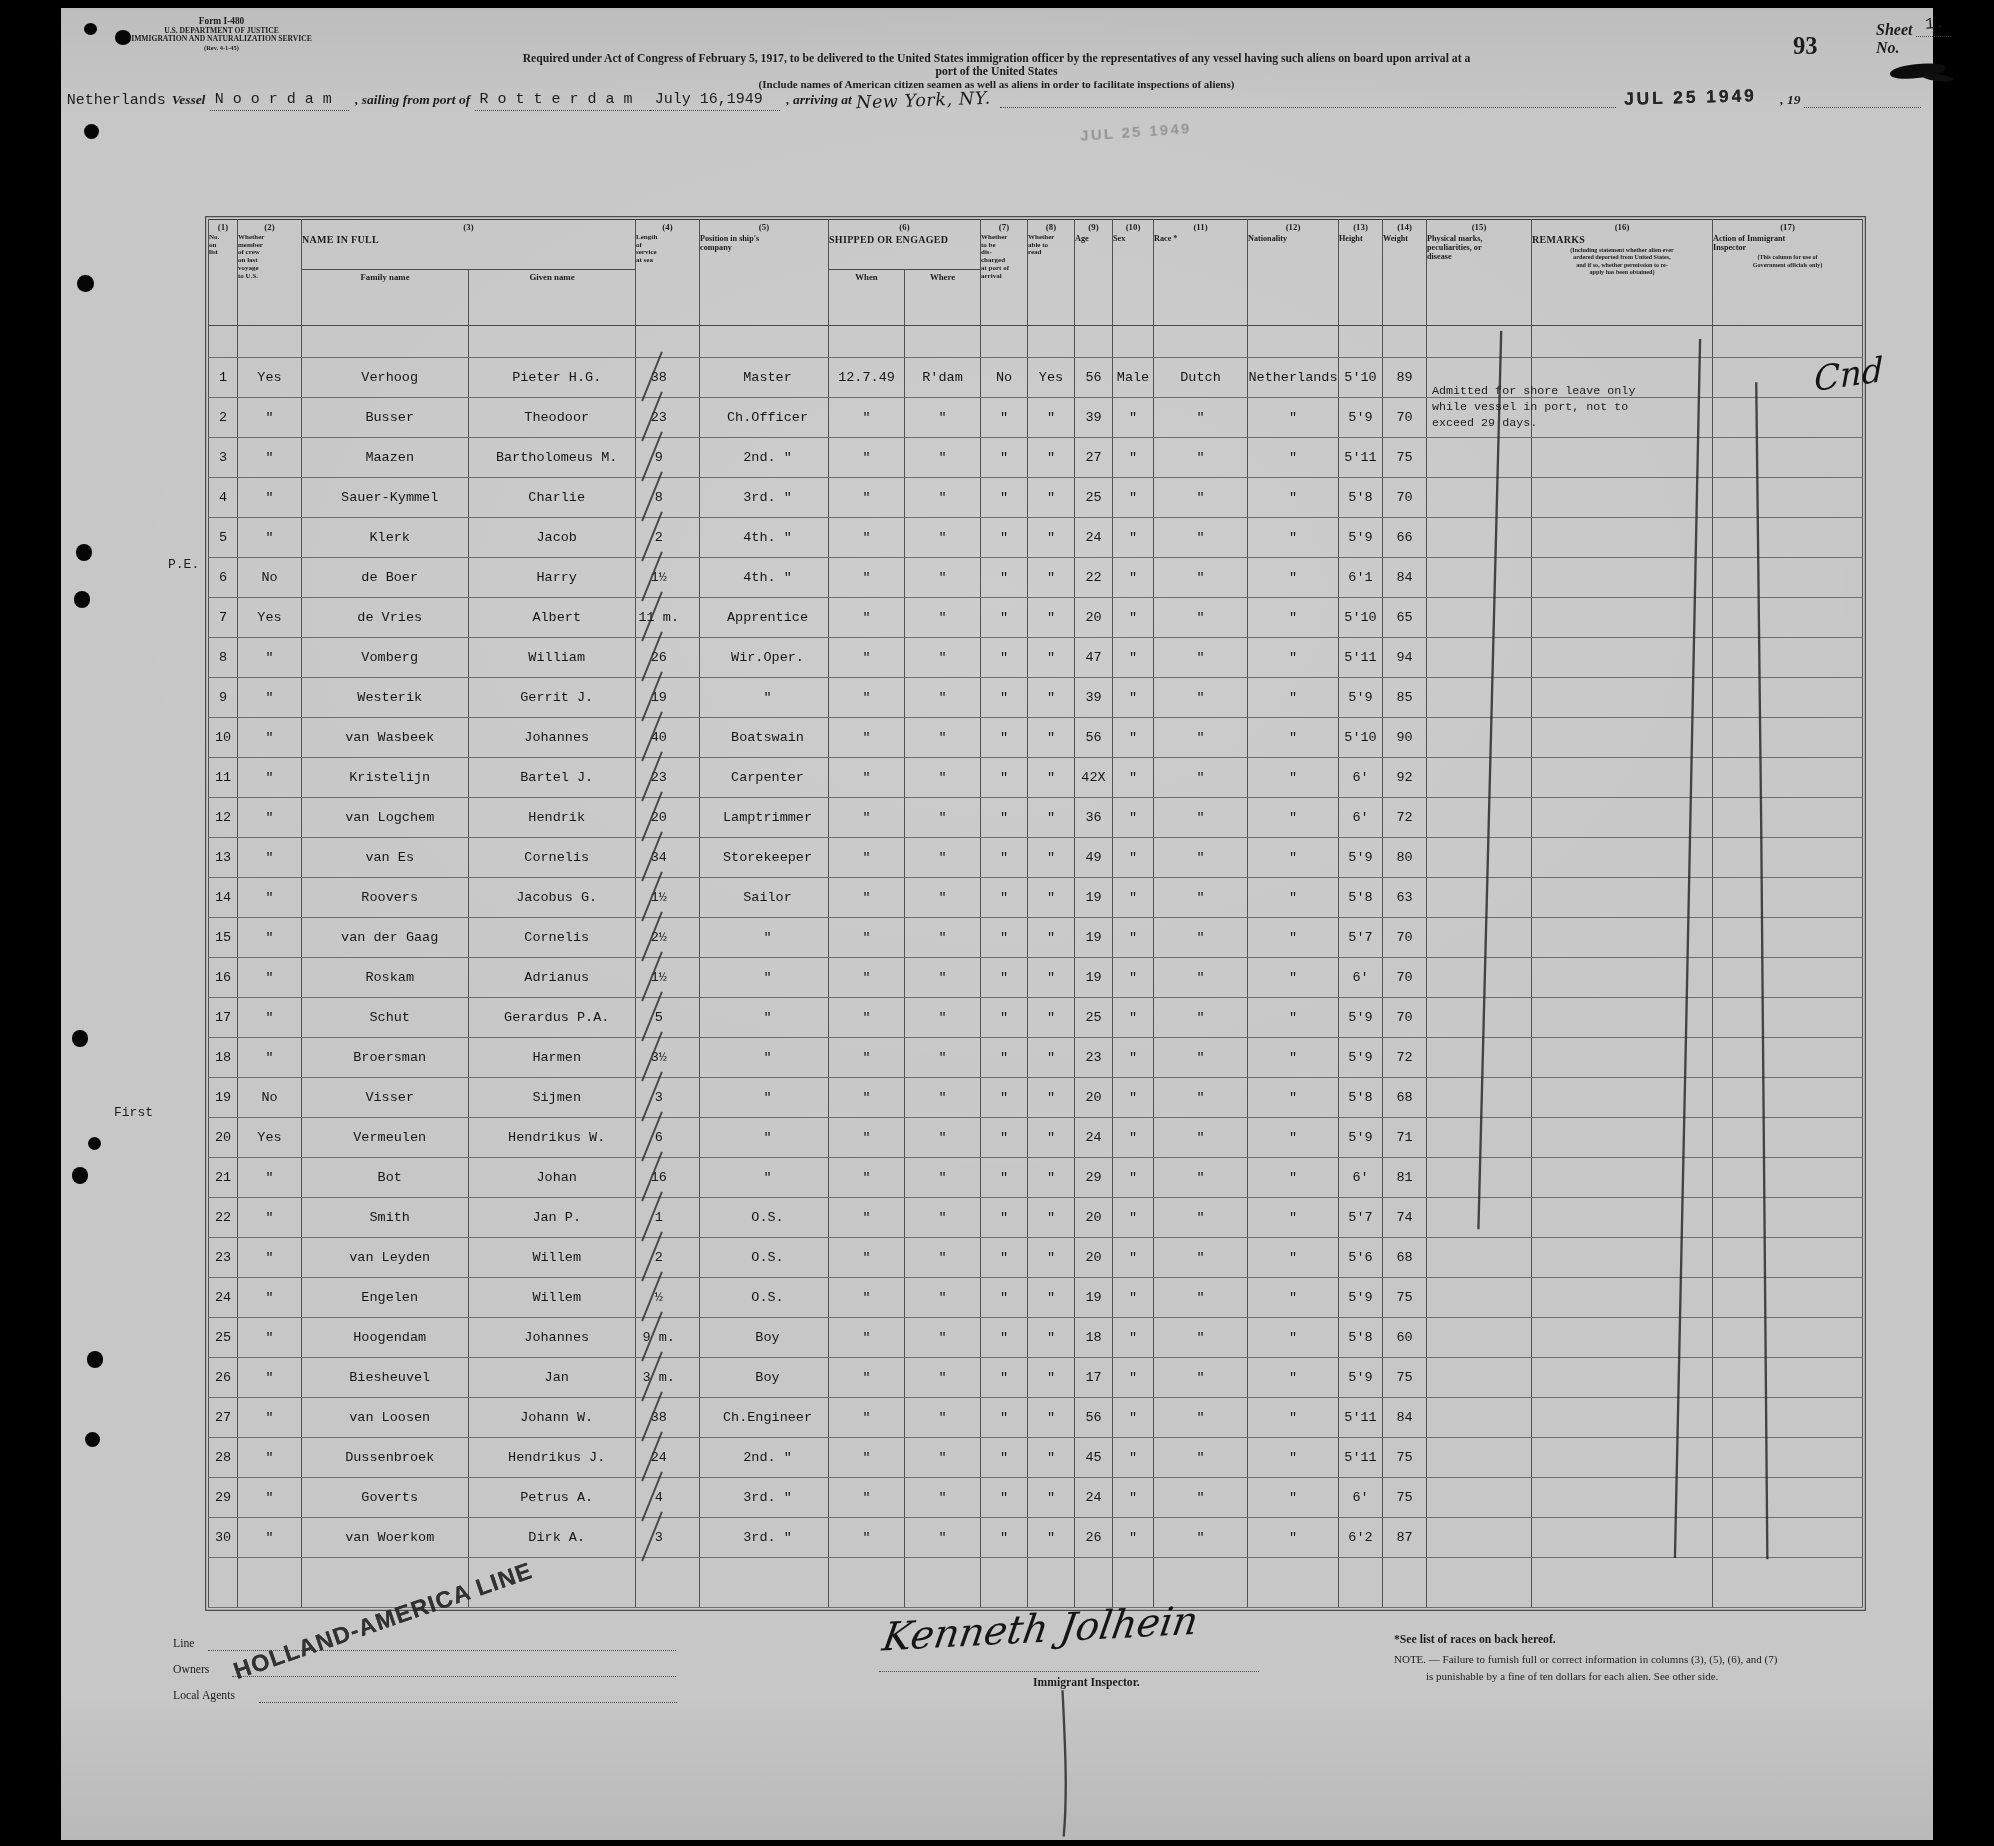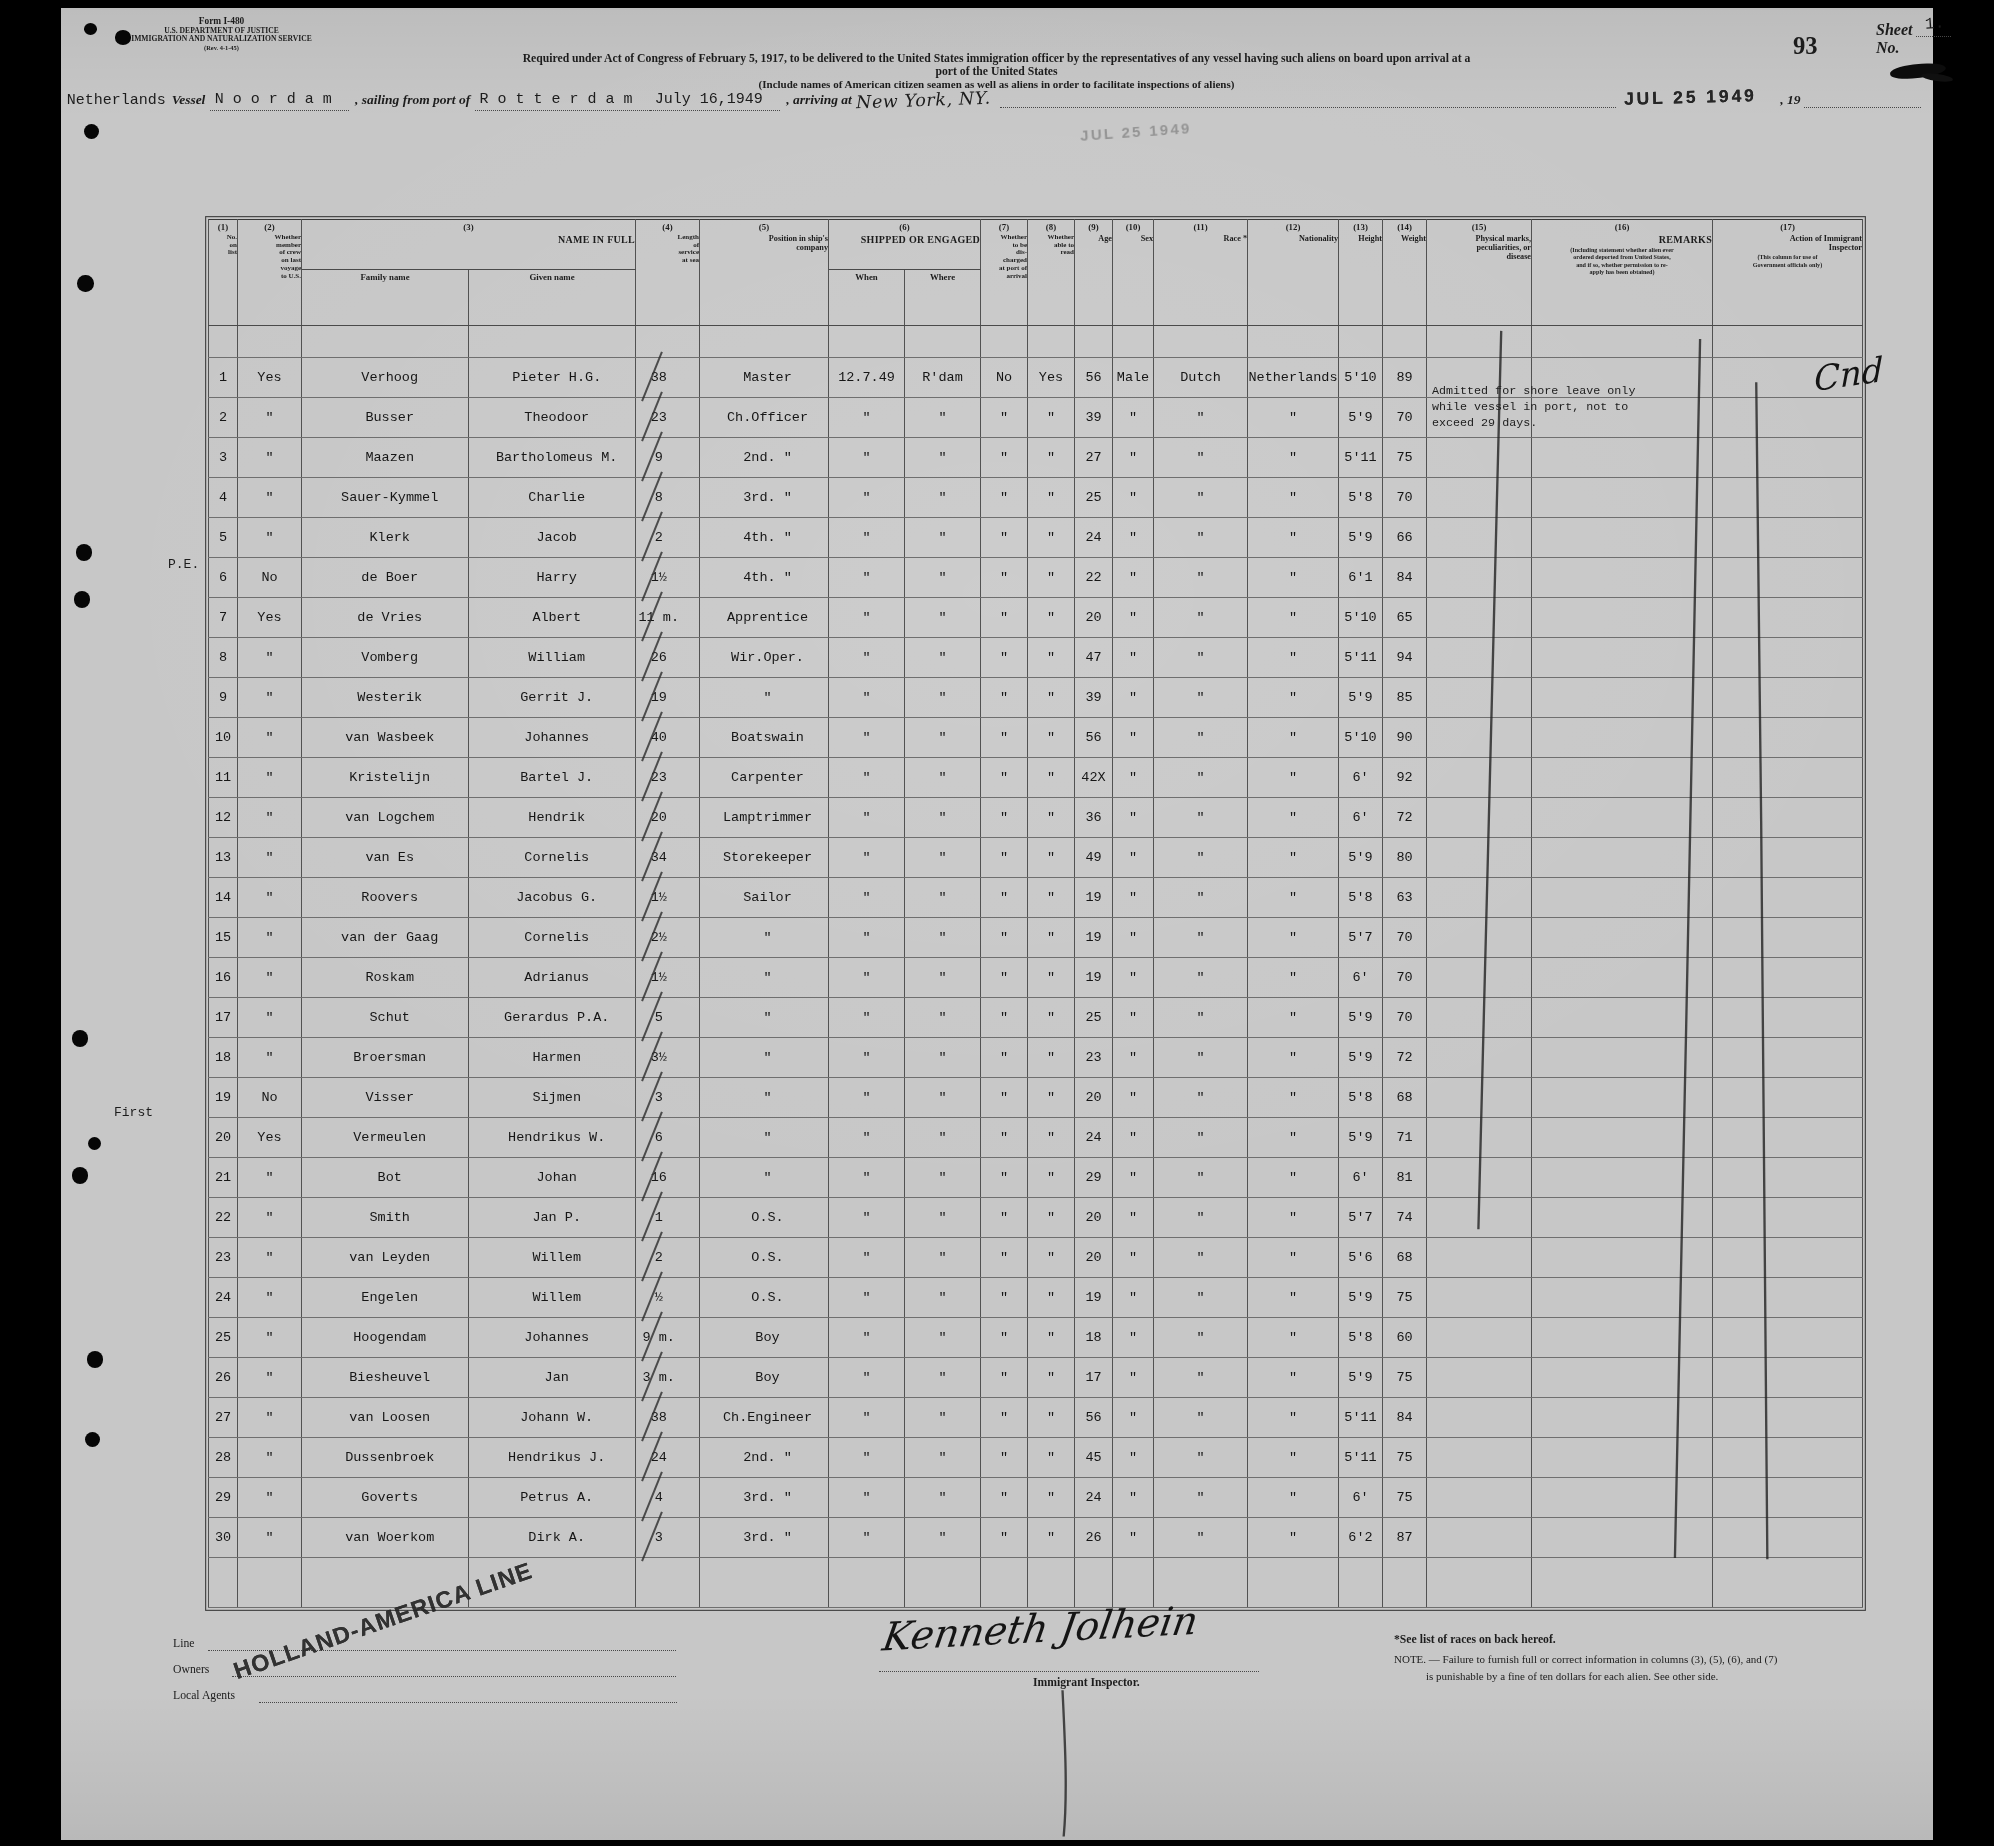--- a/index.html
+++ b/index.html
@@ -59,21 +59,21 @@
   .manifest { position:absolute; left:147px; top:211px; border-collapse:collapse; table-layout:fixed;
               width:1653px; background:transparent;
               box-shadow:0 0 0 1.8px #c7c7c7, 0 0 0 2.9px #3c3c3c; border:1.2px solid #383838; }
   .manifest th, .manifest td { border-right:0.6px solid #525252; border-left:0.6px solid #525252; }
   .manifest thead th { border-bottom:0.6px solid #4a4a4a; vertical-align:top; padding-top:2.3px;
                        font-family:"Liberation Serif", serif; }
   .hrow1 { height:50px; }
   .hrow2 { height:56px; }
   .hrow2 th { vertical-align:middle; font-size:8.8px; font-weight:bold; }
   .cnum { font-size:8.8px; font-weight:bold; text-align:center; }
-  .clab { font-size:8.2px; font-weight:bold; text-align:right; line-height:1.12; margin-top:1.2px;
+  .clab { font-size:8.2px; font-weight:bold; text-align:left; line-height:1.12; margin-top:1.2px;
           white-space:pre-line; }
   .clab.big { font-size:10px; letter-spacing:0.3px; }
   .clab.tiny { font-size:7px; }
   .small-print { font-size:6.1px; font-weight:bold; text-align:center; line-height:1.18;
                  margin-top:2.3px; white-space:pre-line; padding:0 1.8px; }
   .manifest tbody tr { height:40px; }
   .manifest tbody tr.spacer-row { height:32px; }
   .manifest tbody tr.tail-row { height:50px; }
   .manifest tbody td { border-bottom:0.6px solid #6f6f6f; border-top:0.6px solid #6f6f6f;
                        font-family:"Liberation Mono","DejaVu Sans Mono", monospace; font-size:13.5px;

